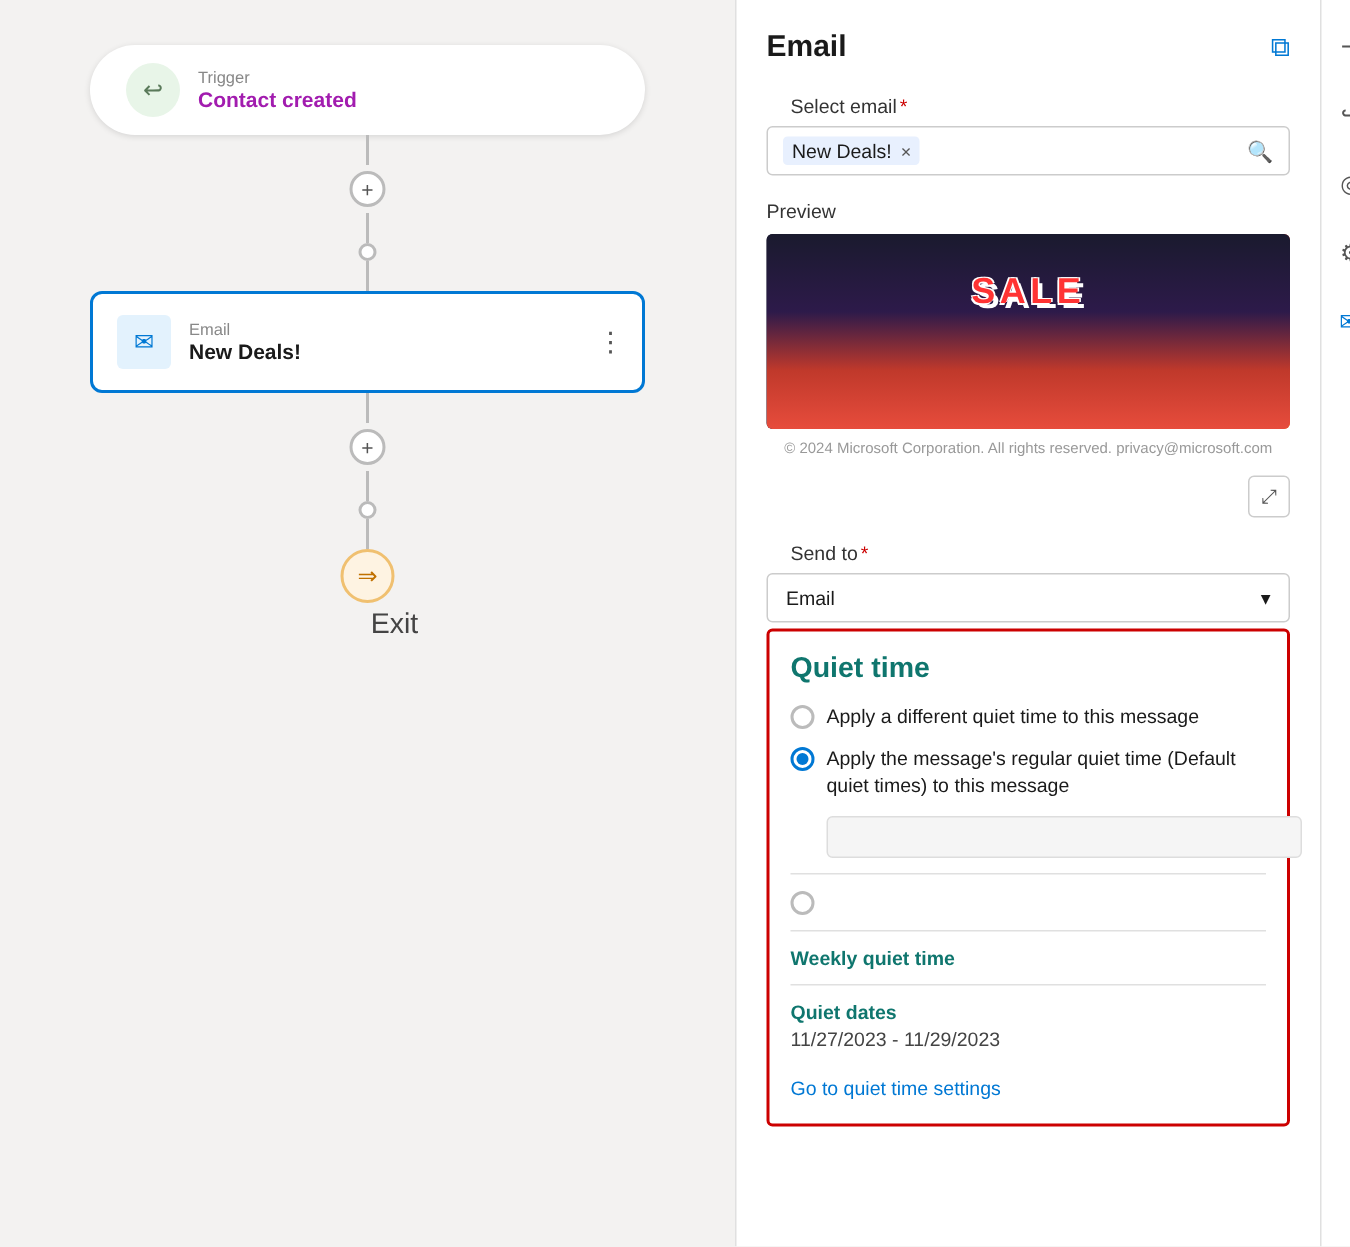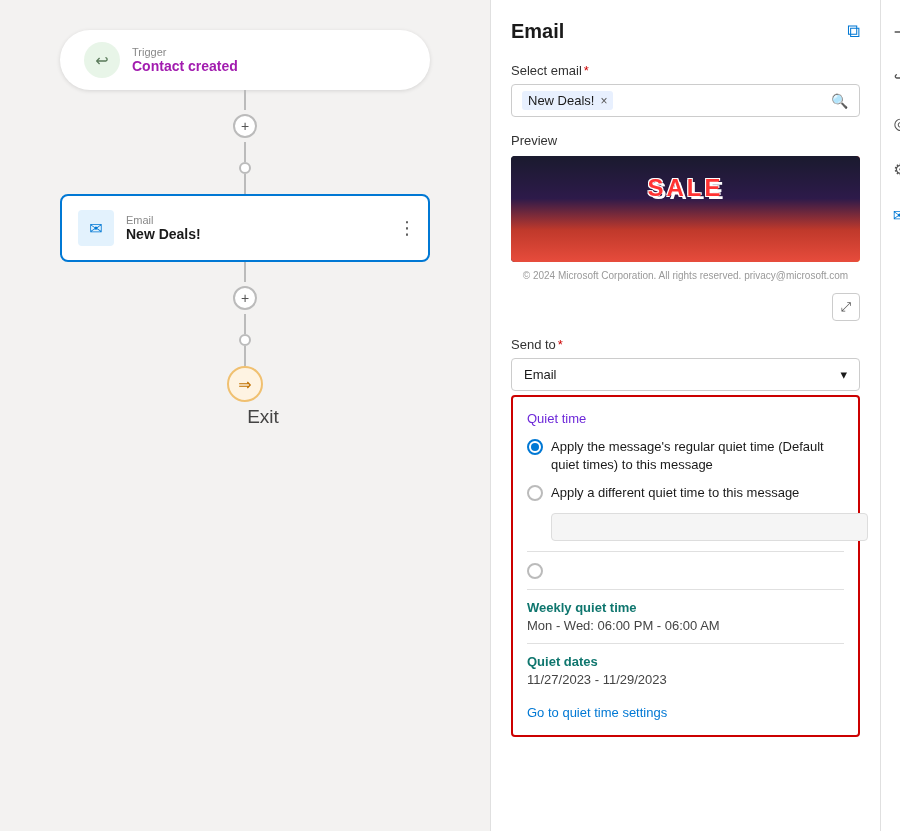--- a/index.html
+++ b/index.html
@@ -184,20 +184,21 @@
     .panel-icon {
       color: #0078d4;
       font-size: 18px;
     }
 
     .field-label {
       font-size: 13px;
       color: #333;
       margin-bottom: 6px;
       font-weight: 500;
+      margin-left: 16px;
     }
     .required {
       color: #c00;
       margin-left: 2px;
     }
 
     
     .select-email-container {
       border: 1px solid #ccc;
       border-radius: 4px;
@@ -229,21 +230,21 @@
 
     
     .preview-label {
       font-size: 13px;
       color: #333;
       font-weight: 400;
       margin-bottom: 8px;
     }
     .preview-image {
       width: 100%;
-      height: 106px;
+      height: 130px;
       background: linear-gradient(135deg, #1a1a2e 0%, #16213e 30%, #c0392b 60%, #e74c3c 80%, #f39c12 100%);
       border-radius: 4px;
       display: flex;
       align-items: flex-start;
       justify-content: center;
       position: relative;
       overflow: hidden;
       margin-bottom: 8px;
     }
     .preview-caption {
@@ -290,23 +291,23 @@
     }
 
     
     .quiet-time-panel {
       border: 2px solid #c00;
       border-radius: 4px;
       padding: 14px;
       margin-top: 0;
     }
     .quiet-time-title {
-      font-size: 13px;
-      font-weight: 400;
-      color: #6d28d9;
+      font-size: 19px;
+      font-weight: 700;
+      color: #0f766e;
       margin-bottom: 12px;
     }
 
     .radio-option {
       display: flex;
       align-items: flex-start;
       gap: 8px;
       margin-bottom: 10px;
     }
     .radio-input {
@@ -522,44 +523,43 @@
       <span>Email</span>
       <span>▾</span>
     </div>
   </div>
 
   <div class="quiet-time-panel">
     <div class="quiet-time-title">Quiet time</div>
 
     
     <div class="radio-option">
+      <div class="radio-input unchecked"></div>
+      <div class="radio-label">Apply a different quiet time to this message</div>
+    </div>
+
+    
+    <div class="radio-option">
       <div class="radio-input checked"></div>
       <div class="radio-label">Apply the message's regular quiet time (Default quiet times) to this message</div>
     </div>
+    <div class="radio-sub-input"></div>
+
+    <hr class="divider">
 
     
     <div class="radio-option">
       <div class="radio-input unchecked"></div>
-      <div class="radio-label">Apply a different quiet time to this message</div>
-    </div>
-    <div class="radio-sub-input"></div>
-
-    <hr class="divider">
-
-    
-    <div class="radio-option">
-      <div class="radio-input unchecked"></div>
     </div>
 
     <hr class="divider">
 
     
     <div class="quiet-info-block">
       <div class="quiet-info-title">Weekly quiet time</div>
-      <div class="quiet-info-value">Mon - Wed: 06:00 PM - 06:00 AM</div>
     </div>
 
     <hr class="divider">
 
     
     <div class="quiet-info-block">
       <div class="quiet-info-title">Quiet dates</div>
       <div class="quiet-info-value">11/27/2023 - 11/29/2023</div>
     </div>
 

